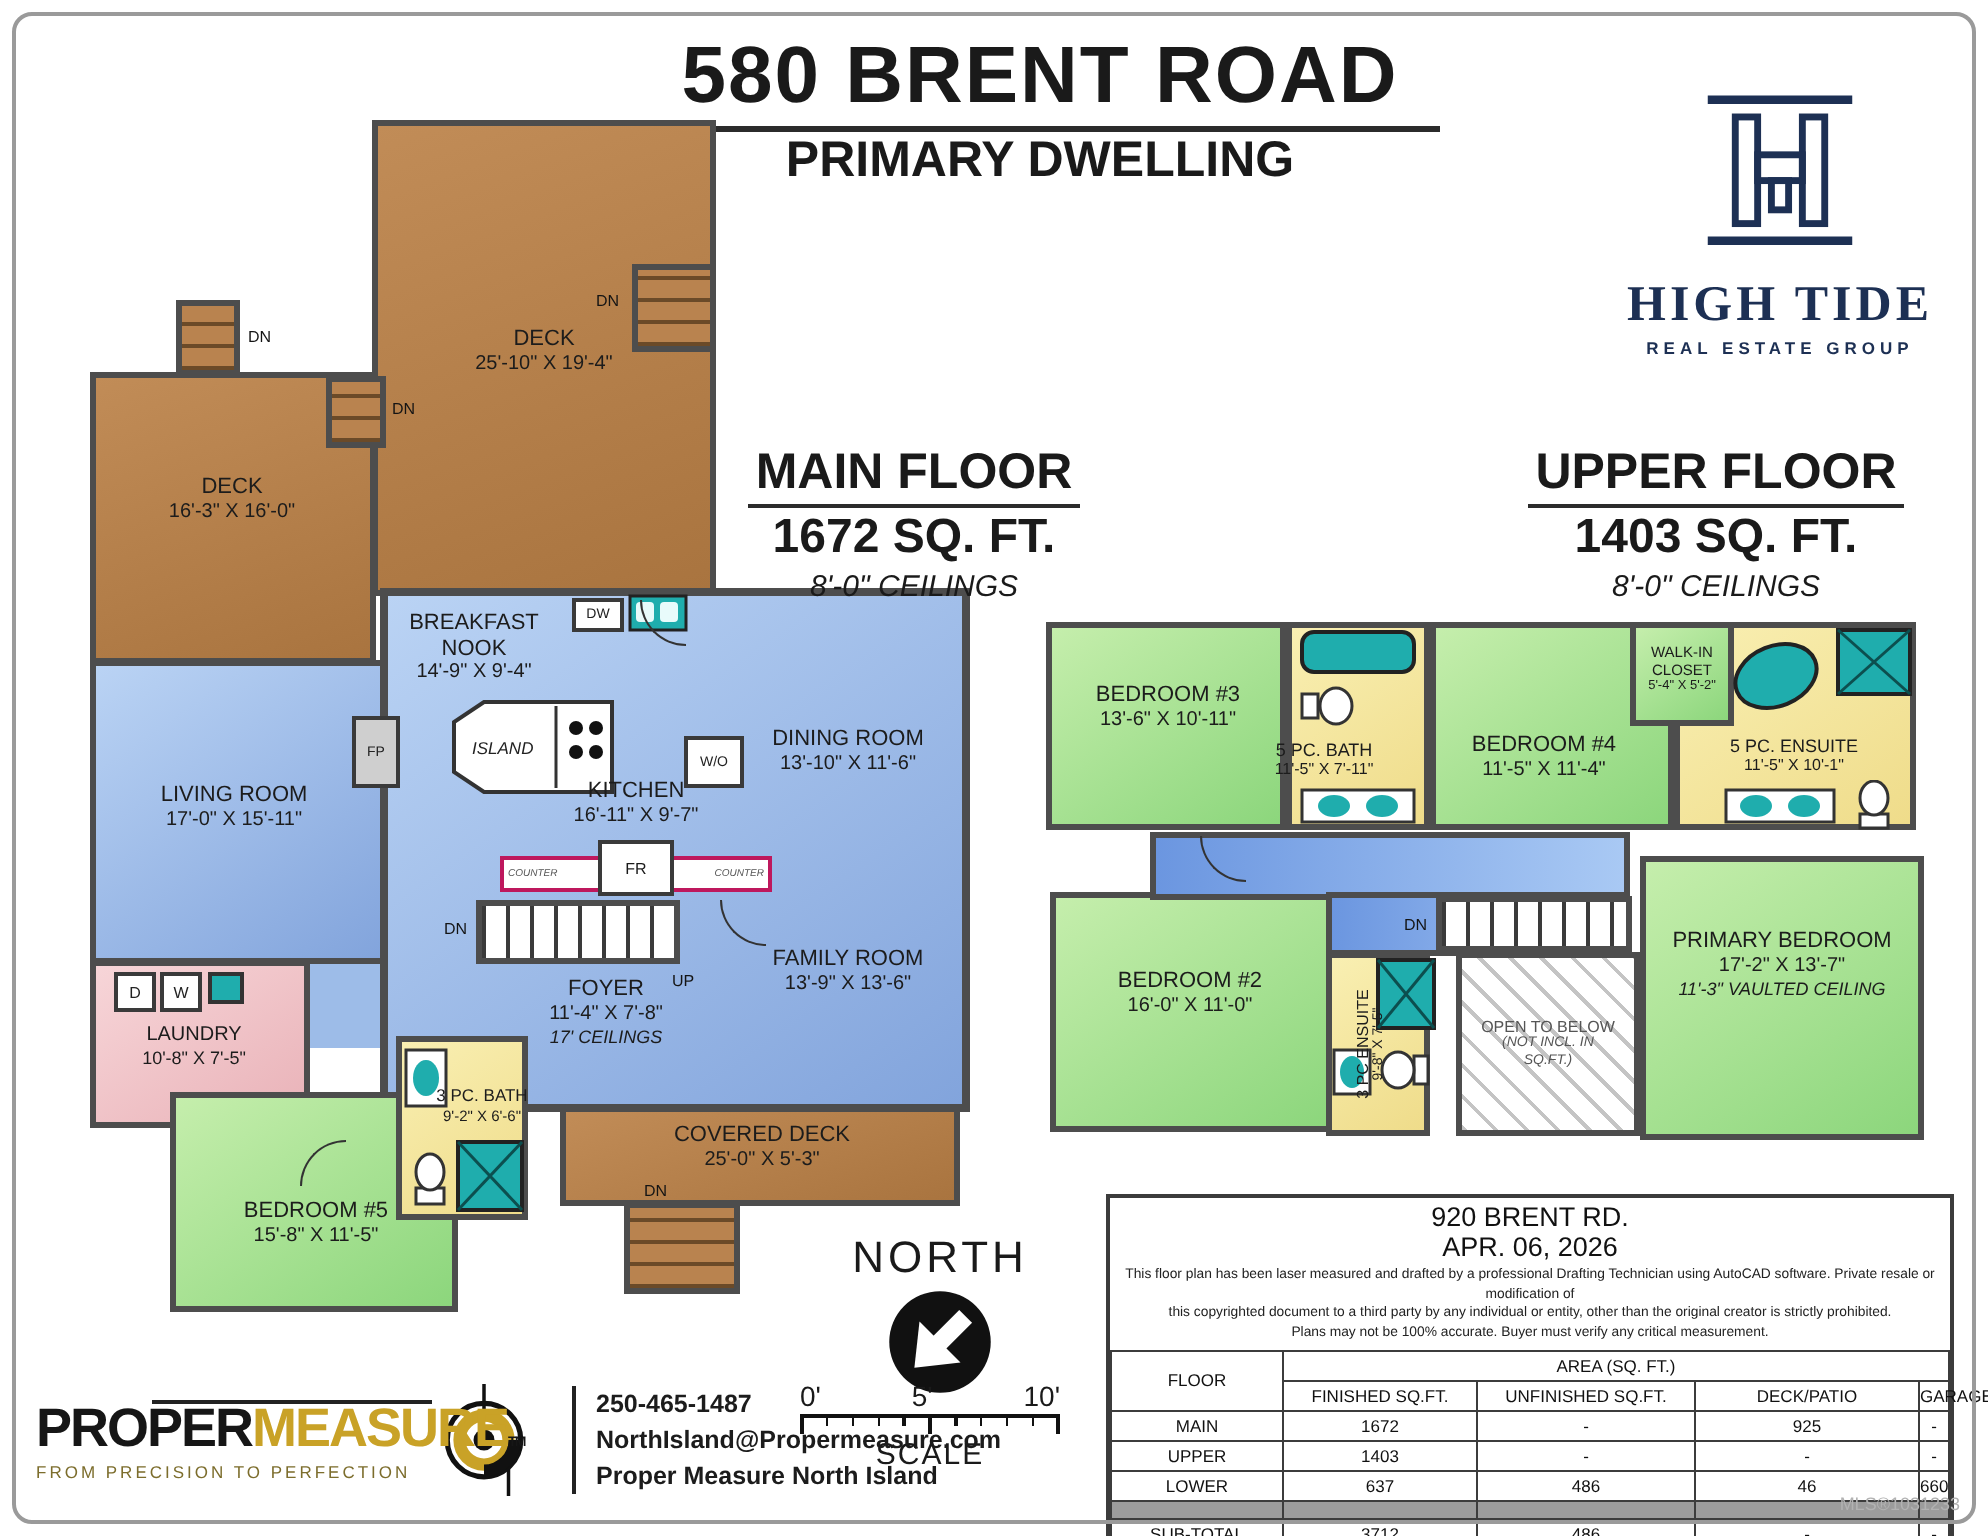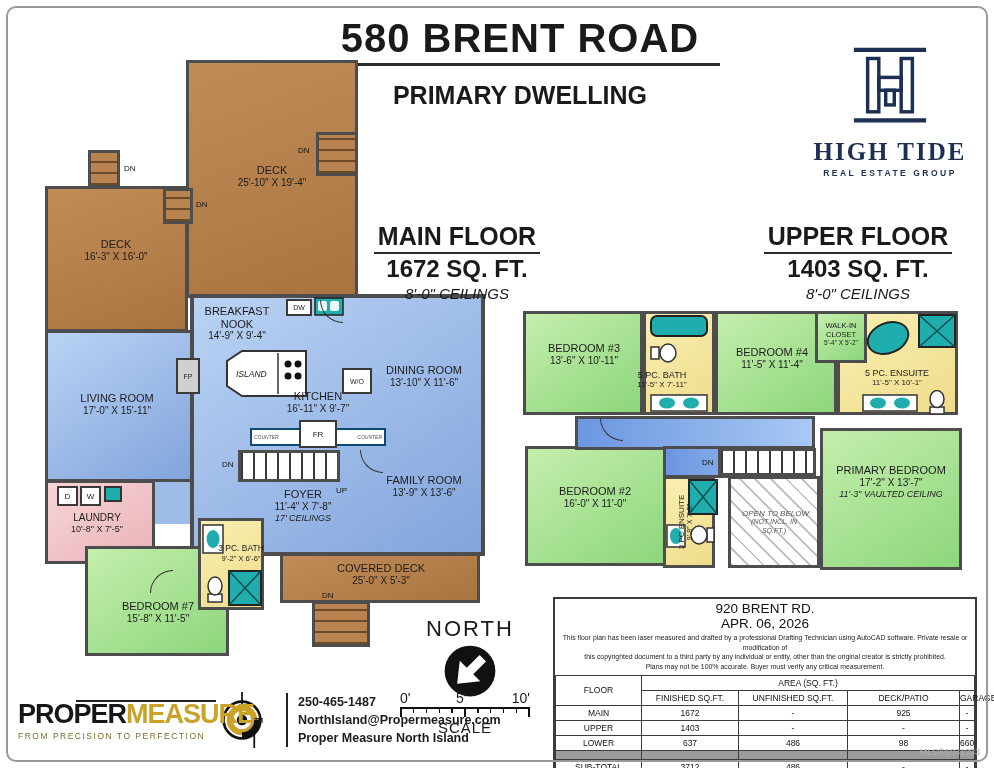--- a/index.html
+++ b/index.html
@@ -4,21 +4,21 @@
 <style>
   html,body{margin:0;padding:0;background:#e8e8e8;}
   .canvas{position:relative;width:994px;height:768px;background:#ffffff;overflow:hidden;
           font-family:"Liberation Sans",sans-serif;color:#1a1a1a;}
   .page-frame{position:absolute;inset:6px;border:2px solid #9a9a9a;border-radius:10px;pointer-events:none;z-index:20;}
   .abs{position:absolute;box-sizing:border-box;}
 
   
   .title-block{left:320px;top:16px;width:400px;text-align:center;}
   .title{font-size:40px;font-weight:800;letter-spacing:1px;border-bottom:3px solid #2b2b2b;padding-bottom:2px;}
-  .subtitle{font-size:25px;font-weight:800;margin-top:15px;}
+  .subtitle{font-size:25px;font-weight:800;margin-top:0;}
   .floor-head{text-align:center;z-index:6;}
   .fh-name{font-size:25px;font-weight:800;border-bottom:2.5px solid #2b2b2b;display:inline-block;padding:0 4px 1px;}
   .fh-sqft{font-size:24px;font-weight:800;margin-top:1px;}
   .fh-ceil{font-size:15px;font-style:italic;margin-top:2px;}
 
   
   .room{position:absolute;border:3px solid #4d4d4d;box-sizing:border-box;z-index:2;}
   .deck{background:linear-gradient(160deg,#c18c57,#a9743f);}
   .blue{background:linear-gradient(145deg,#bad3f4,#82a4dc);}
   .green{background:linear-gradient(145deg,#c5eeac,#8cd67c);}
@@ -33,21 +33,21 @@
   .rlabel{position:absolute;transform:translate(-50%,-50%);text-align:center;color:#1c1c1c;z-index:6;width:120px;}
   .rname{font-size:11px;display:block;line-height:1.15;}
   .rdims{font-size:10px;display:block;line-height:1.2;}
   .rnote{font-size:9px;font-style:italic;display:block;line-height:1.2;}
   .rlabel.sm .rname{font-size:7.5px;} .rlabel.sm .rdims{font-size:6.5px;}
   .rot{transform:translate(-50%,-50%) rotate(-90deg);}
 
   .tinybox{position:absolute;background:#fff;border:2px solid #3a3a3a;box-sizing:border-box;display:flex;
            align-items:center;justify-content:center;font-size:7px;color:#222;z-index:4;}
   .small-label{position:absolute;font-size:8px;color:#141414;z-index:7;}
-  .counter-strip{position:absolute;background:#fff;border:2px solid #0c4a6e;display:flex;align-items:center;
+  .counter-strip{position:absolute;background:#fff;border:2px solid #be185d;display:flex;align-items:center;
                  justify-content:space-between;z-index:4;box-sizing:border-box;}
   .counter-txt{font-size:5px;color:#555;font-style:italic;padding:0 2px;}
   .fr-box{background:#fff;border:2px solid #3a3a3a;font-size:8px;height:24px;width:34px;display:flex;
           align-items:center;justify-content:center;margin-top:-6px;}
   .fx{position:absolute;z-index:4;}
   .door{position:absolute;width:22px;height:22px;border-left:1.5px solid #333;border-bottom:1.5px solid #333;
         border-radius:0 0 0 100%;z-index:5;}
 
   
   .north-block{left:425px;top:616px;width:90px;text-align:center;z-index:6;}
@@ -216,21 +216,21 @@
   <div class="rlabel" style="left:303px;top:506px;">
     <span class="rname">FOYER</span>
     <span class="rdims">11'-4" X 7'-8"</span>
     <span class="rnote">17' CEILINGS</span>
   </div>
   <div class="rlabel" style="left:97px;top:523px;">
     <span class="rname" style="font-size:10px;">LAUNDRY</span>
     <span class="rdims" style="font-size:9px;">10'-8" X 7'-5"</span>
   </div>
   <div class="rlabel" style="left:158px;top:612px;">
-    <span class="rname">BEDROOM #7</span>
+    <span class="rname">BEDROOM #5</span>
     <span class="rdims">15'-8" X 11'-5"</span>
   </div>
   <div class="rlabel" style="left:241px;top:553px;width:56px;">
     <span class="rname" style="font-size:8.5px;white-space:normal;">3 PC. BATH</span>
     <span class="rdims" style="font-size:7.5px;">9'-2" X 6'-6"</span>
   </div>
   <div class="rlabel" style="left:381px;top:574px;">
     <span class="rname">COVERED DECK</span>
     <span class="rdims">25'-0" X 5'-3"</span>
   </div>
@@ -293,42 +293,42 @@
   </svg>
 
   <div class="rlabel" style="left:584px;top:354px;">
     <span class="rname">BEDROOM #3</span>
     <span class="rdims">13'-6" X 10'-11"</span>
   </div>
   <div class="rlabel" style="left:662px;top:380px;width:70px;">
     <span class="rname" style="font-size:9px;">5 PC. BATH</span>
     <span class="rdims" style="font-size:8px;">11'-5" X 7'-11"</span>
   </div>
-  <div class="rlabel" style="left:772px;top:358px;">
+  <div class="rlabel" style="left:772px;top:379px;">
     <span class="rname">BEDROOM #4</span>
     <span class="rdims">11'-5" X 11'-4"</span>
   </div>
   <div class="rlabel sm" style="left:841px;top:335px;width:46px;z-index:7;">
     <span class="rname" style="white-space:normal;">WALK-IN CLOSET</span>
     <span class="rdims">5'-4" X 5'-2"</span>
   </div>
   <div class="rlabel" style="left:897px;top:378px;width:70px;">
     <span class="rname" style="font-size:9px;white-space:normal;">5 PC. ENSUITE</span>
     <span class="rdims" style="font-size:8px;">11'-5" X 10'-1"</span>
   </div>
   <div class="rlabel" style="left:595px;top:497px;">
     <span class="rname">BEDROOM #2</span>
     <span class="rdims">16'-0" X 11'-0"</span>
   </div>
   <div class="rlabel rot" style="left:686px;top:522px;width:80px;">
     <span class="rname" style="font-size:8px;">3 PC ENSUITE</span>
     <span class="rdims" style="font-size:7px;">9'-8" X 7'-5"</span>
   </div>
   <div class="rlabel" style="left:774px;top:522px;width:70px;">
-    <span class="rname" style="font-size:8px;font-style:italic;color:#555;white-space:normal;text-align:right;">OPEN TO BELOW</span>
+    <span class="rname" style="font-size:8px;color:#555;white-space:normal;">OPEN TO BELOW</span>
     <span class="rnote" style="font-size:7px;color:#555;white-space:normal;">(NOT INCL. IN SQ.FT.)</span>
   </div>
   <div class="rlabel" style="left:891px;top:482px;width:130px;">
     <span class="rname">PRIMARY BEDROOM</span>
     <span class="rdims">17'-2" X 13'-7"</span>
     <span class="rnote">11'-3" VAULTED CEILING</span>
   </div>
 
   <div class="door" style="left:600px;top:418px;"></div>
   <div class="door" style="left:360px;top:450px;"></div>
@@ -429,21 +429,21 @@
         <td>UPPER</td>
         <td>1403</td>
         <td>-</td>
         <td>-</td>
         <td>-</td>
       </tr>
       <tr>
         <td>LOWER</td>
         <td>637</td>
         <td>486</td>
-        <td>98</td>
+        <td>46</td>
         <td>660</td>
       </tr>
       <tr class="gray">
         <td></td>
             <td></td>
             <td></td>
         <td></td>
             <td></td>
       </tr>
       <tr>

